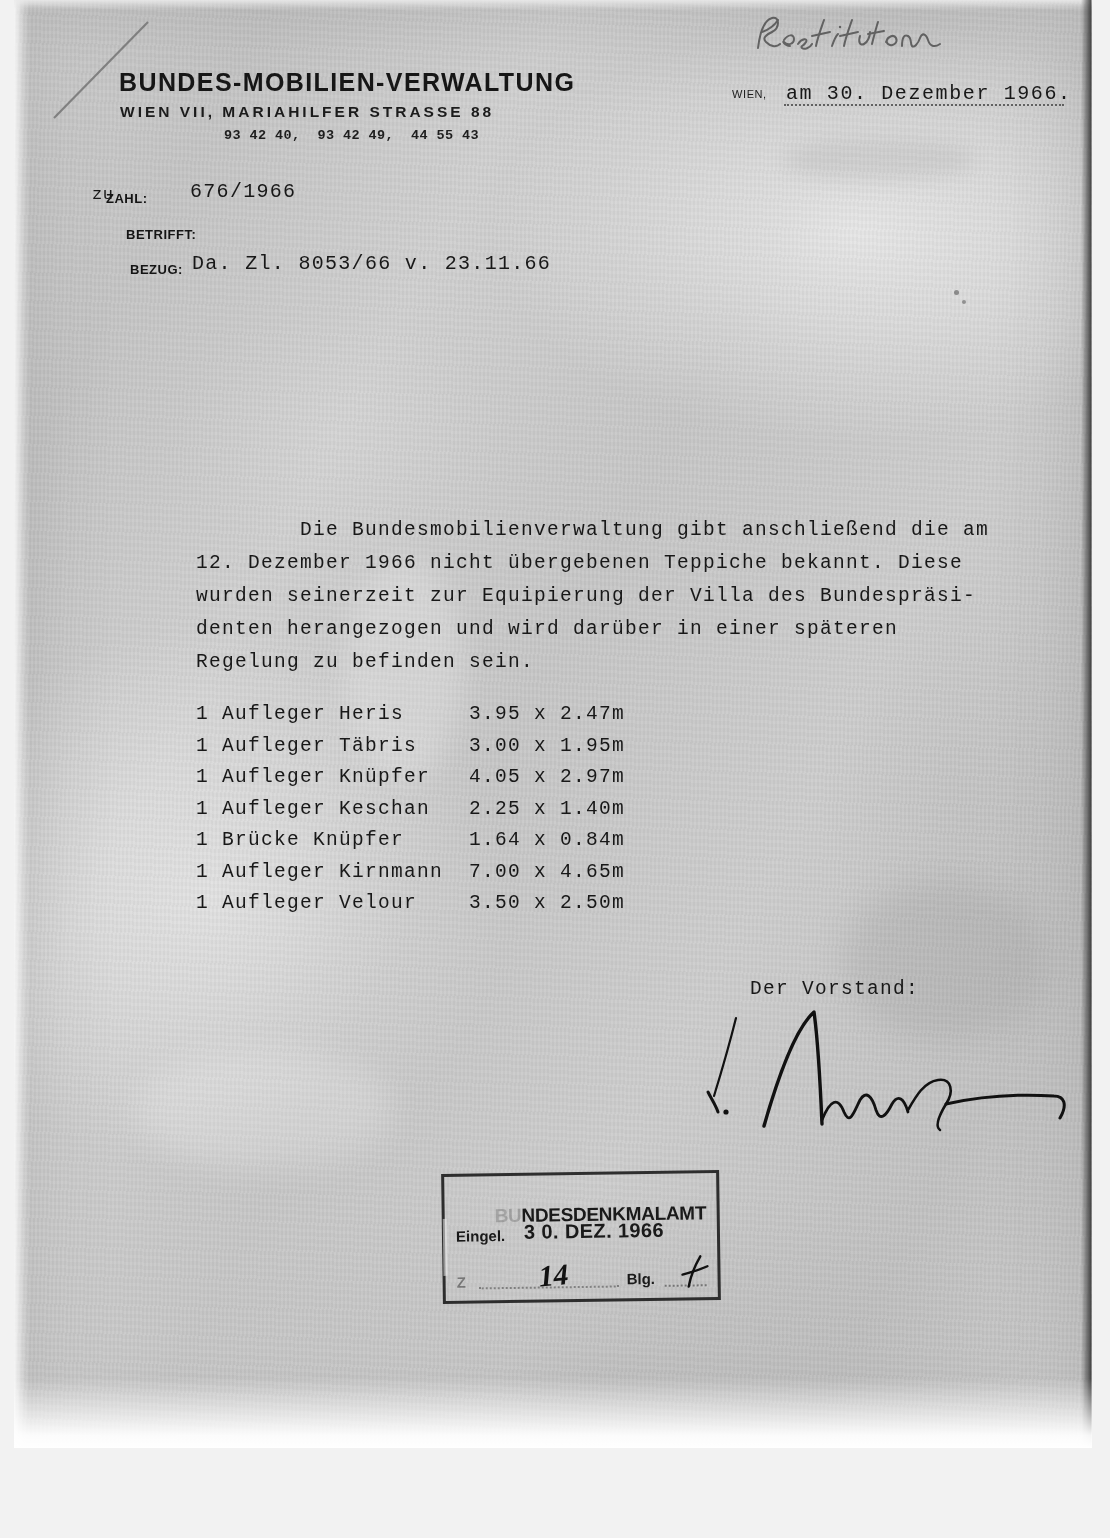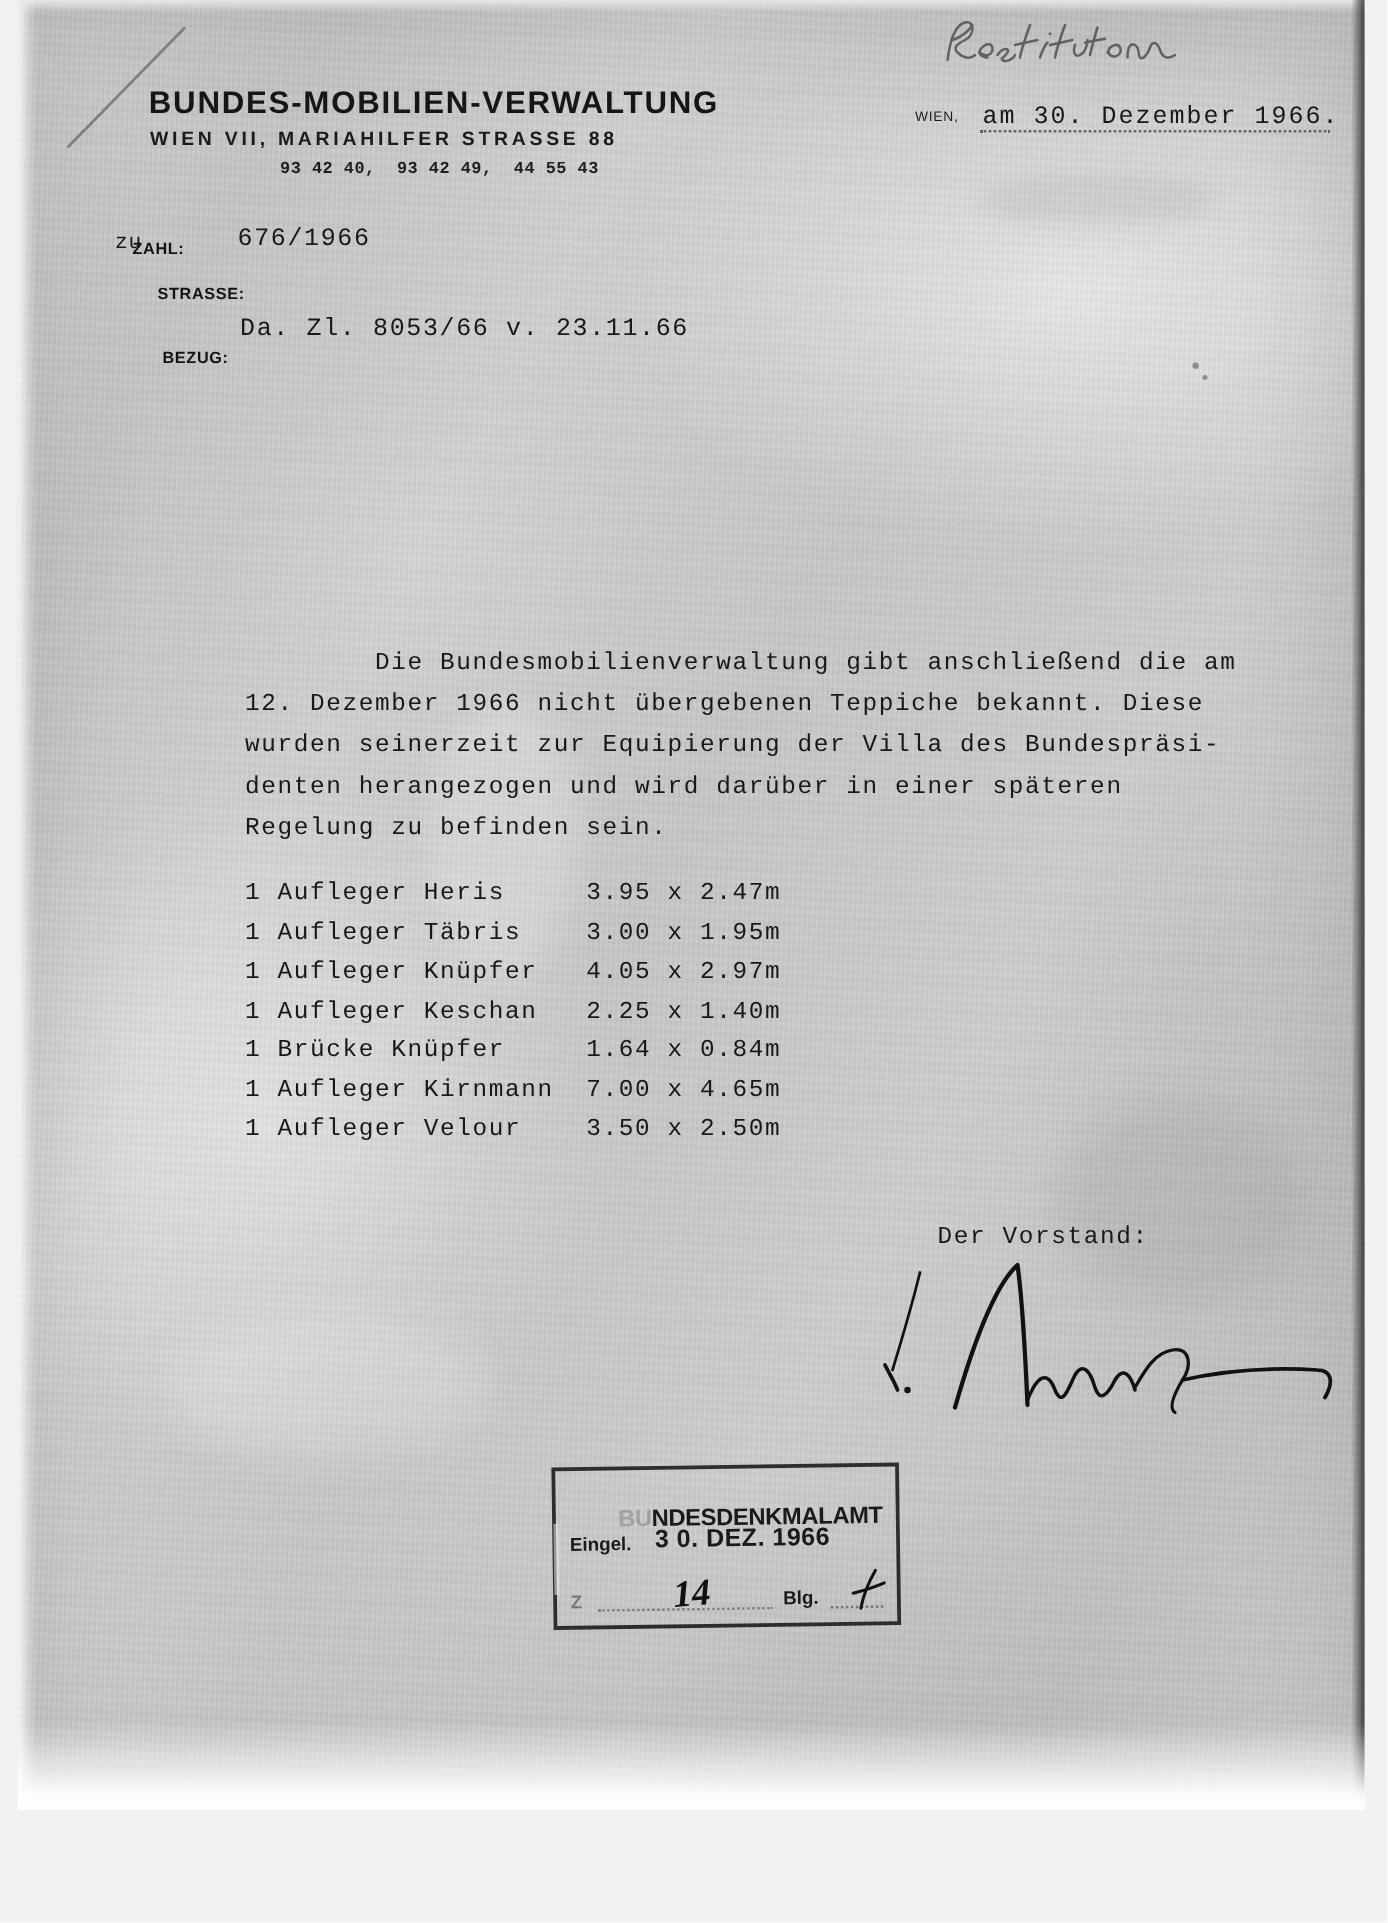--- a/index.html
+++ b/index.html
@@ -118,21 +118,21 @@
   }
   
   .field-label {
     font-size: 13px;
     font-weight: bold;
     letter-spacing: 0.5px;
     color: #141414;
   }
   #lbl-zahl   { left: 92px; top: 191px; }
   #lbl-betr   { left: 112px; top: 227px; }
-  #lbl-bezug  { left: 116px; top: 262px; margin-top: 16px; }
+  #lbl-bezug  { left: 116px; top: 262px; }
   
   .tw {
     position: absolute;
     font-family: "Liberation Mono", "DejaVu Sans Mono", monospace;
     color: #181818;
     white-space: pre;
     letter-spacing: 1.3px;
   }
   #tw-zu {
     left: 78px; top: 185px;
@@ -292,21 +292,21 @@
     <div class="ink" id="lh-phones">93 42 40,  93 42 49,  44 55 43</div>
 
     <div class="ink" id="wien-label">WIEN,</div>
     <div id="date-rule"></div>
     <div class="tw" id="tw-date">am 30. Dezember 1966.</div>
 
     <div class="tw" id="tw-zu">zu</div>
     <div class="ink field-label" id="lbl-zahl">ZAHL:</div>
     <div class="tw" id="tw-zahl">676/1966</div>
 
-    <div class="ink field-label" id="lbl-betr">STRASSE:</div>
+    <div class="ink field-label" id="lbl-betr">BETRIFFT:</div>
 
     <div class="ink field-label" id="lbl-bezug">BEZUG:</div>
     <div class="tw" id="tw-bezug">Da. Zl. 8053/66 v. 23.11.66</div>
 
 
     <div class="tw" id="body-block">        Die Bundesmobilienverwaltung gibt anschließend die am
 12. Dezember 1966 nicht übergebenen Teppiche bekannt. Diese
 wurden seinerzeit zur Equipierung der Villa des Bundespräsi-
 denten herangezogen und wird darüber in einer späteren
 Regelung zu befinden sein.</div>

